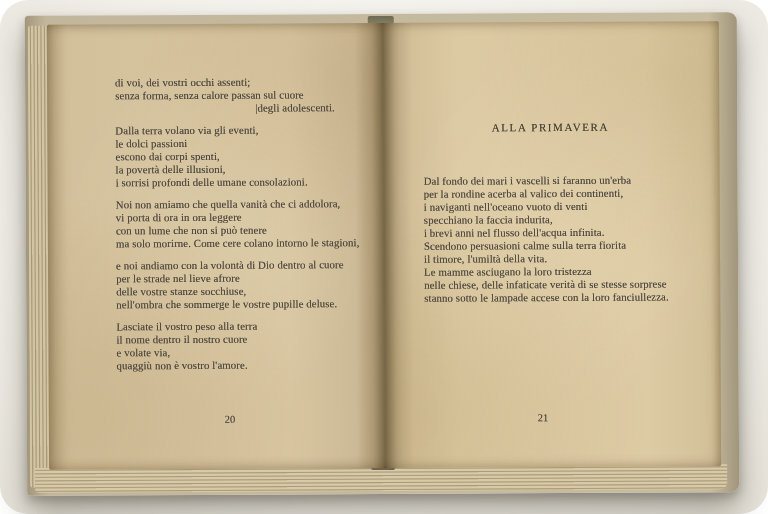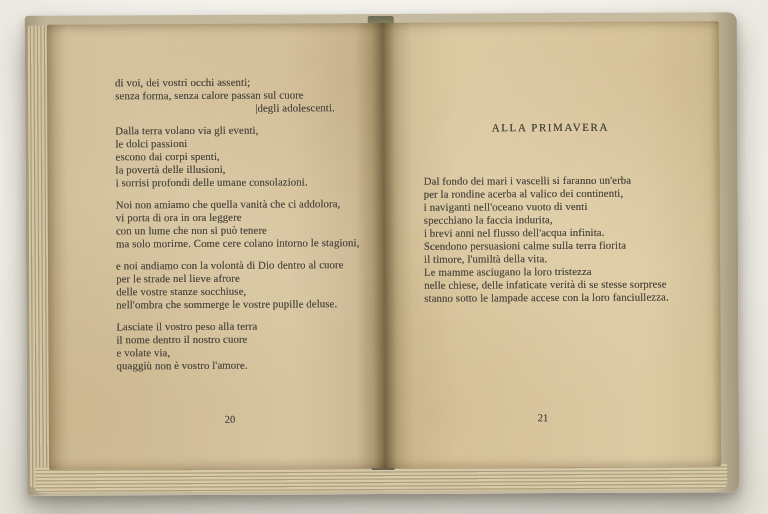--- a/index.html
+++ b/index.html
@@ -1,18 +1,18 @@
 <!DOCTYPE html>
 <html><head>
 <meta charset="utf-8">
 <style>
   html,body{margin:0;padding:0;width:768px;height:514px;overflow:hidden;
     font-family:"Liberation Serif","DejaVu Serif",serif;}
   .photo{position:relative;width:768px;height:514px;
-    background:radial-gradient(ellipse at 50% 38%, #fcfbf9 0%, #f3f1ea 62%, #e6e3da 100%);}
+    background:radial-gradient(ellipse at 50% 38%, #fcfbf9 0%, #f3f1ea 62%, #e6e3da 100%);border-radius:28px;}
   .book{position:absolute;left:26px;top:14px;width:712px;height:480px;
     transform:rotate(-0.3deg);
     background:linear-gradient(90deg,#a2967d 0%,#c2b69c 3%,#c7bba0 96%,#a1957b 100%);
     border-radius:4px 9px 9px 4px;
     box-shadow:0 18px 32px rgba(60,54,42,0.42),0 5px 10px rgba(60,54,42,0.28);}
   .edges-left{position:absolute;left:3px;top:10px;bottom:8px;width:20px;border-radius:3px 0 0 3px;
     background:repeating-linear-gradient(90deg,#d4c5a2 0px,#d4c5a2 1.5px,#a3967a 2.5px,#c9ba96 3.5px);}
   .edges-bottom{position:absolute;left:8px;right:12px;bottom:3px;height:25px;border-radius:0 0 7px 4px;
     background:repeating-linear-gradient(180deg,#d9caa7 0px,#d9caa7 1.5px,#a89a7a 2.5px,#cdbd99 3.5px);}
   .spine-top{position:absolute;left:50%;top:2px;width:26px;height:9px;transform:translateX(-50%);

